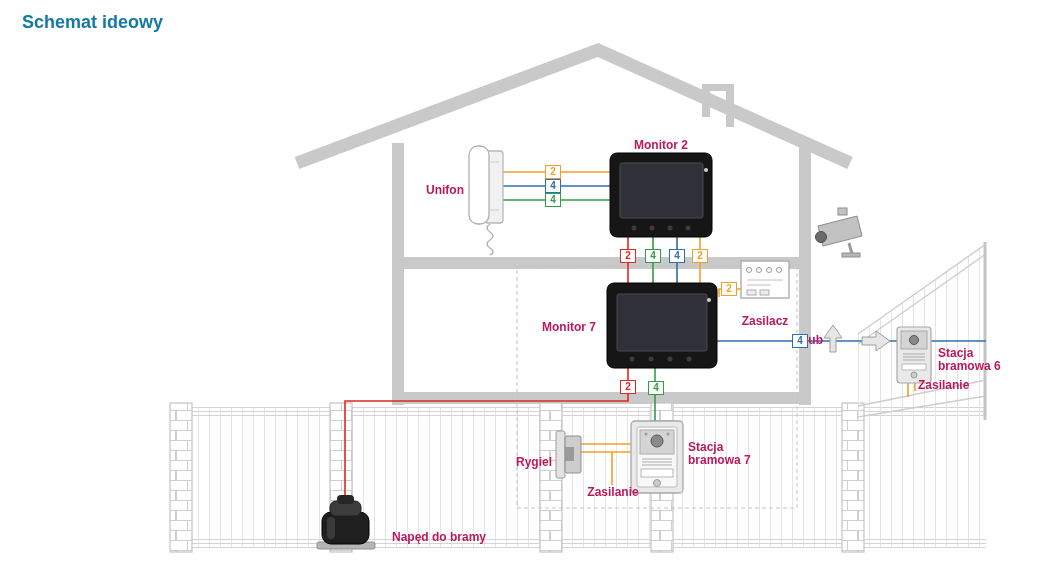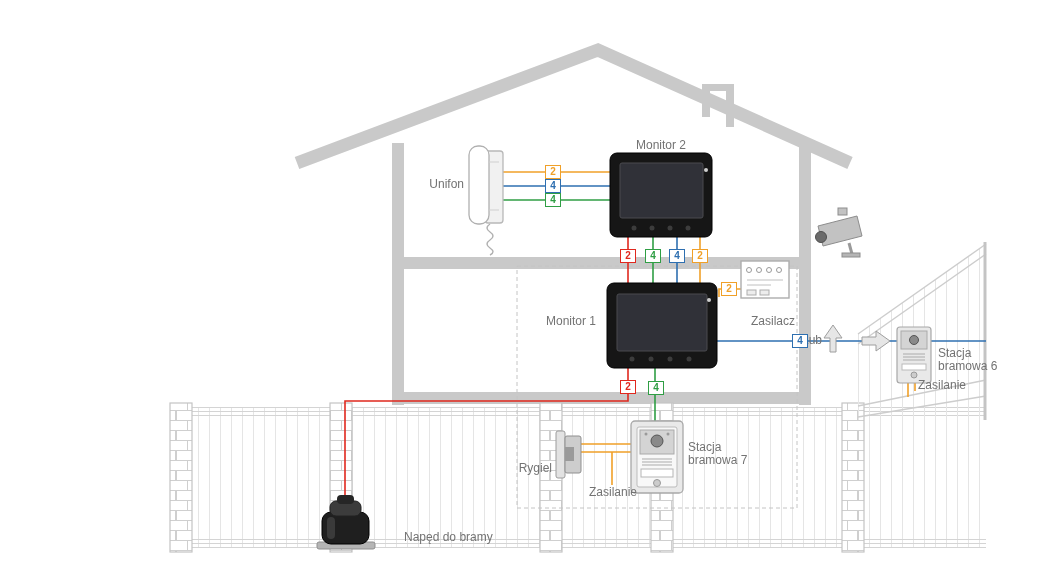--- a/index.html
+++ b/index.html
@@ -1,27 +1,27 @@
 <!DOCTYPE html>
 <html><head>
 <meta charset="utf-8">
 <style>
   html,body{margin:0;padding:0;background:#fff;}
   .canvas{position:relative;width:1041px;height:586px;background:#fff;overflow:hidden;
           font-family:"Liberation Sans",sans-serif;}
   .canvas svg{position:absolute;left:0;top:0;}
   .title{position:absolute;left:22px;top:12px;font-size:18px;font-weight:bold;color:#1379a5;}
-  .lbl{position:absolute;font-size:12px;line-height:13px;color:#737373;white-space:nowrap;}
+  .lbl{position:absolute;font-size:12px;line-height:13px;color:#be185d;white-space:nowrap;font-weight:bold;}
   .tag{position:absolute;width:16px;height:14px;box-sizing:border-box;background:#fff;
        border:1px solid;text-align:center;font-size:10px;font-weight:bold;line-height:12px;}
   .tag-red{color:#e0281e;border-color:#e0281e;}
   .tag-green{color:#2f9e44;border-color:#2f9e44;}
   .tag-blue{color:#2e6fb0;border-color:#2e6fb0;}
   .tag-orange{color:#f0a028;border-color:#f0a028;}
-  .ta-r{text-align:right;}
+  .ta-r{text-align:right;margin-top:6px;}
   .ta-c{text-align:center;}
 </style>
 </head>
 <body>
 
 <div class="canvas">
 
 <svg width="1041" height="586" viewBox="0 0 1041 586">
   <defs>
     <pattern id="brick" width="22" height="20" patternUnits="userSpaceOnUse">
@@ -169,38 +169,39 @@
   <g>
     <rect x="897" y="327" width="34" height="56" rx="3" fill="#e9e9e9" stroke="#a8a8a8" stroke-width="1.2"></rect>
     <rect x="901" y="331" width="26" height="18" fill="#d4d4d4" stroke="#aaaaaa"></rect>
     <circle cx="914" cy="340" r="4.5" fill="#8a8a8a" stroke="#555555"></circle>
     <path d="M903 354 H925 M903 357 H925 M903 360 H925" stroke="#ababab" fill="none"></path>
     <rect x="902" y="364" width="24" height="6" fill="#ffffff" stroke="#bbbbbb"></rect>
     <circle cx="914" cy="375" r="3" fill="#cccccc" stroke="#999999"></circle>
   </g>
 </svg>
 
+<div class="title">Schemat ideowy</div>
 
 <div class="lbl ta-r" style="left:404px;top:178px;width:60px;">Unifon</div>
 <div class="lbl ta-c" style="left:610px;top:139px;width:102px;">Monitor 2</div>
-<div class="lbl ta-r" style="left:520px;top:315px;width:76px;">Monitor 1</div>
-<div class="lbl ta-c" style="left:735px;top:315px;width:60px;text-align:right;">Zasilacz</div>
+<div class="lbl ta-r" style="left:520px;top:315px;width:76px;">Monitor 7</div>
+<div class="lbl ta-c" style="left:735px;top:315px;width:60px;">Zasilacz</div>
 <div class="lbl ta-c" style="left:800px;top:334px;width:24px;">Lub</div>
 <div class="lbl" style="left:938px;top:347px;">
   <div>Stacja</div>
   <div>bramowa 6</div>
 </div>
 <div class="lbl" style="left:918px;top:379px;">Zasilanie</div>
 <div class="lbl" style="left:688px;top:441px;">
   <div>Stacja</div>
   <div>bramowa 7</div>
 </div>
-<div class="lbl ta-r" style="left:498px;top:462px;width:54px;">Rygiel</div>
+<div class="lbl ta-r" style="left:498px;top:450px;width:54px;">Rygiel</div>
 <div class="lbl ta-c" style="left:584px;top:486px;width:58px;">Zasilanie</div>
-<div class="lbl" style="left:404px;top:531px;">Napęd do bramy</div>
+<div class="lbl" style="left:392px;top:531px;">Napęd do bramy</div>
 
 <div class="tag tag-orange" style="left:545px;top:165px;">2</div>
 <div class="tag tag-blue" style="left:545px;top:179px;">4</div>
 <div class="tag tag-green" style="left:545px;top:193px;">4</div>
 
 <div class="tag tag-red" style="left:620px;top:249px;">2</div>
 <div class="tag tag-green" style="left:645px;top:249px;">4</div>
 <div class="tag tag-blue" style="left:669px;top:249px;">4</div>
 <div class="tag tag-orange" style="left:692px;top:249px;">2</div>
 

